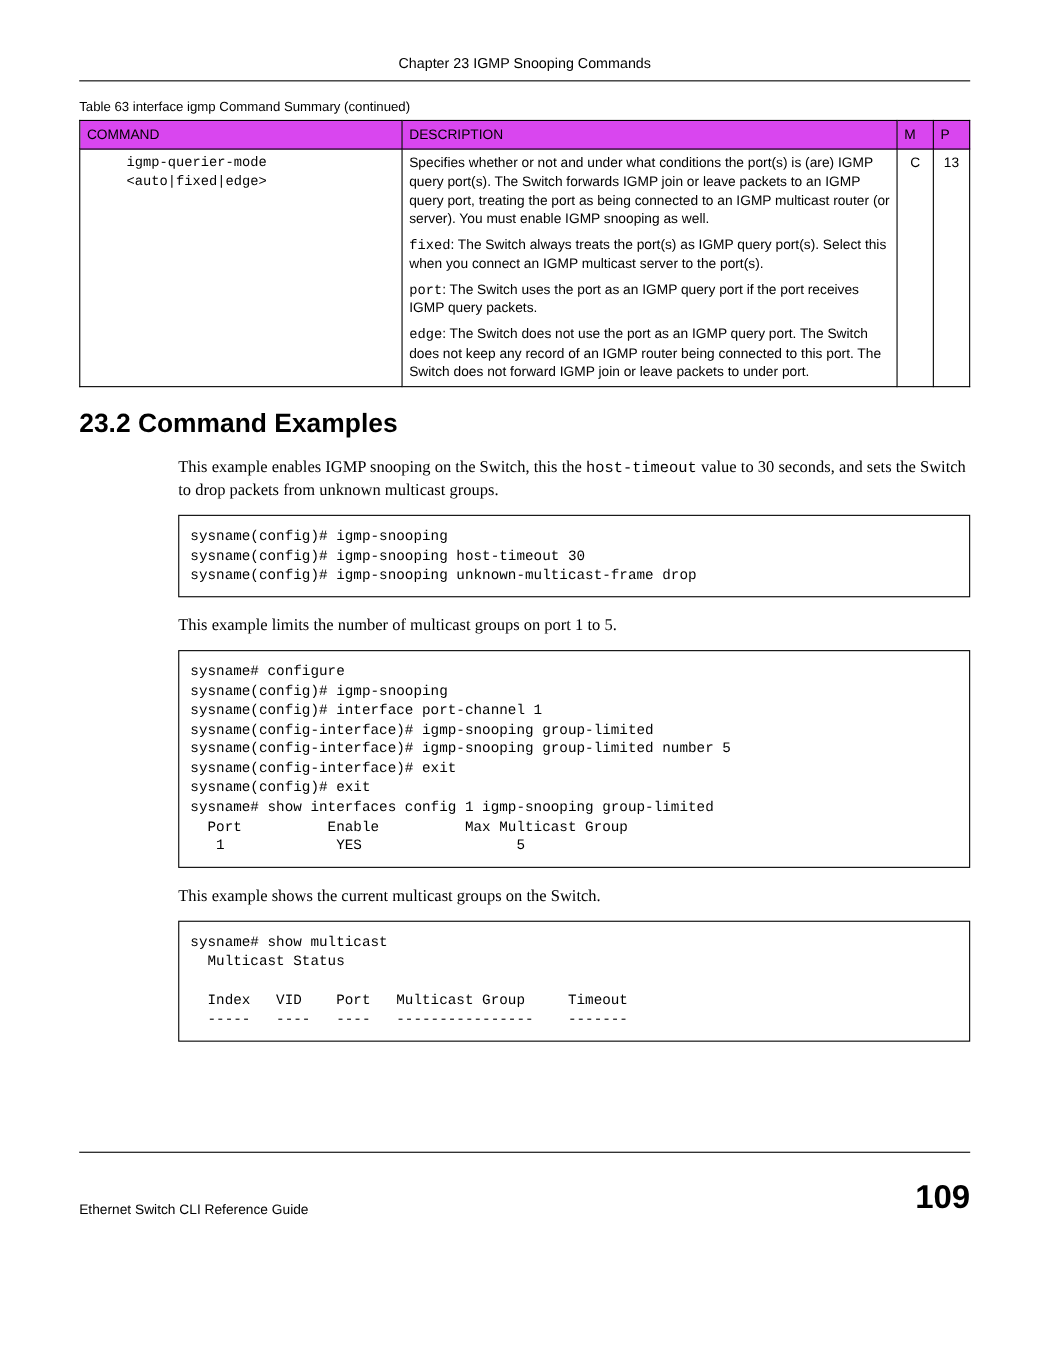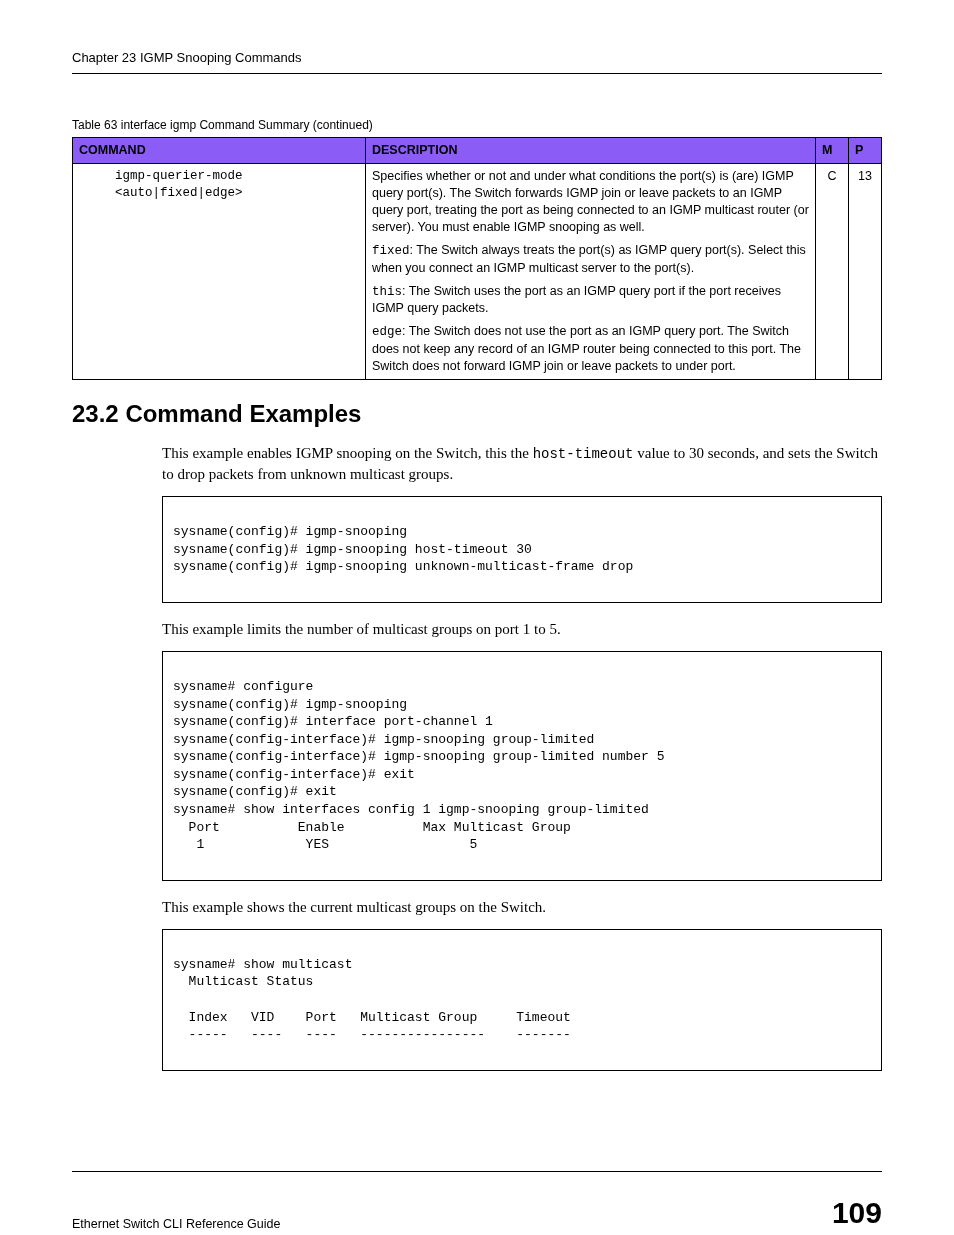--- a/index.html
+++ b/index.html
@@ -5,26 +5,26 @@
   body {
     font-family: "Times New Roman", Times, serif;
     background: #fff;
     margin: 0;
     padding: 50px 72px 40px 72px;
     color: #000;
     font-size: 14px;
     line-height: 1.3;
   }
   .chapter-header {
-    text-align: left;
+    text-align: center;
     font-family: Arial, Helvetica, sans-serif;
     font-size: 13px;
     padding-bottom: 6px;
     border-bottom: 1px solid #000;
-    margin-bottom: 44px;
+    margin-bottom: 16px;
   }
   .table-caption {
     font-family: Arial, Helvetica, sans-serif;
     font-size: 12px;
     margin-bottom: 4px;
   }
   .table-caption b { font-weight: normal; }
   table.cmd-table {
     width: 100%;
     border-collapse: collapse;
@@ -32,22 +32,22 @@
     font-size: 12.5px;
     line-height: 1.35;
   }
   table.cmd-table th, table.cmd-table td {
     border: 1px solid #000;
     padding: 4px 6px;
     vertical-align: top;
     text-align: left;
   }
   table.cmd-table th {
-    font-weight: bold;
-    background: #8b5cf6;
+    font-weight: normal;
+    background: #d946ef;
   }
   .col-cmd { width: 280px; }
   .col-m, .col-p { width: 20px; text-align: center;}
   .mono { font-family: "Courier New", Courier, monospace; font-size: 12.5px;}
   .indent-cmd { padding-left: 36px; display:block; }
   h2.section-title {
     font-family: Arial, Helvetica, sans-serif;
     font-size: 24px;
     font-weight: bold;
     margin-top: 18px;
@@ -57,21 +57,21 @@
     font-family: "Times New Roman", Times, serif;
     font-size: 15px;
     line-height: 1.35;
     margin: 0 0 12px 90px;
   }
   .inline-mono { font-family: "Courier New", Courier, monospace; font-size: 14px;}
   pre.terminal {
     font-family: "Courier New", Courier, monospace;
     font-size: 13px;
     border: 1px solid #000;
-    padding: 26px 10px;
+    padding: 10px 10px;
     margin: 6px 0 16px 90px;
     white-space: pre;
     line-height: 1.35;
   }
   .footer {
     display: flex;
     justify-content: space-between;
     align-items: flex-end;
     border-top: 1px solid #000;
     margin-top: 100px;
@@ -110,21 +110,21 @@
   </thead>
   <tbody>
     <tr>
       <td>
         <span class="mono indent-cmd">igmp-querier-mode</span>
         <span class="mono indent-cmd">&lt;auto|fixed|edge&gt;</span>
       </td>
       <td>
         <div class="desc-block">Specifies whether or not and under what conditions the port(s) is (are) IGMP query port(s). The Switch forwards IGMP join or leave packets to an IGMP query port, treating the port as being connected to an IGMP multicast router (or server). You must enable IGMP snooping as well.</div>
         <div class="desc-block"><span class="mono">fixed</span><span>: The Switch always treats the port(s) as IGMP query port(s). Select this when you connect an IGMP multicast server to the port(s).</span></div>
-        <div class="desc-block"><span class="mono">this</span><span>: The Switch uses the port as an IGMP query port if the port receives IGMP query packets.</span></div>
+        <div class="desc-block"><span class="mono">port</span><span>: The Switch uses the port as an IGMP query port if the port receives IGMP query packets.</span></div>
         <div class="desc-block"><span class="mono">edge</span><span>: The Switch does not use the port as an IGMP query port. The Switch does not keep any record of an IGMP router being connected to this port. The Switch does not forward IGMP join or leave packets to under port.</span></div>
       </td>
       <td style="text-align:center">C</td>
       <td style="text-align:center">13</td>
     </tr>
   </tbody>
 </table>
 
 <h2 class="section-title">23.2  Command Examples</h2>
 

